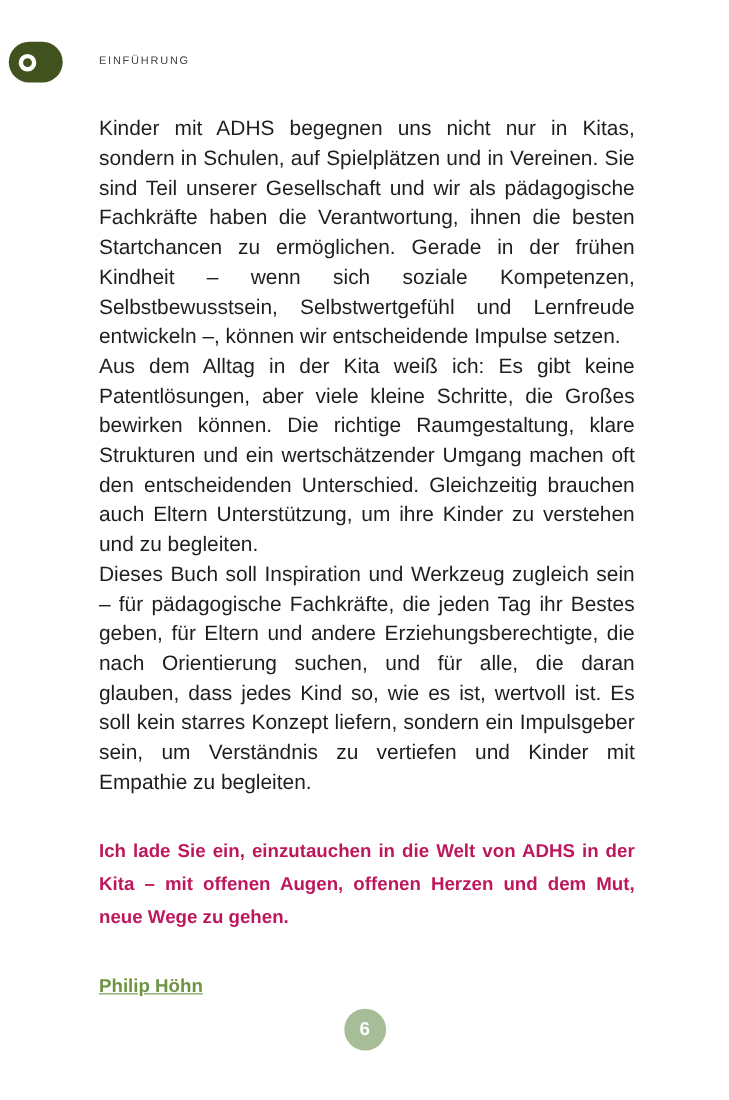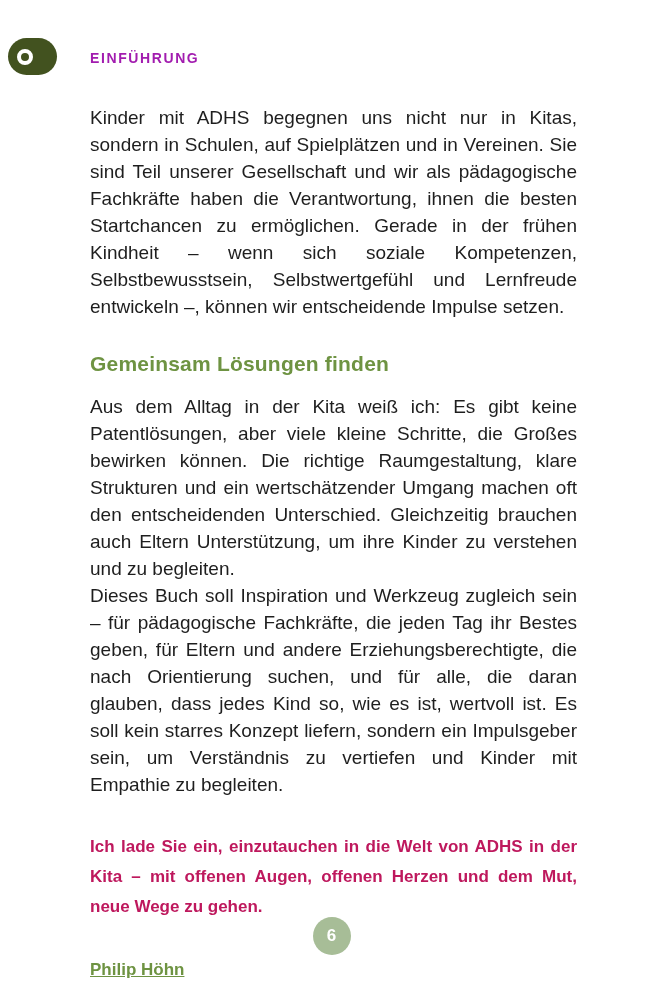--- a/index.html
+++ b/index.html
@@ -30,24 +30,24 @@
     border: 4px solid #ffffff;
     border-radius: 50%;
     background: #42521f;
     margin-left: 9px;
   }
   
   .kicker {
     position: absolute;
     left: 90px;
     top: 50px;
-    font-size: 14px;
-    font-weight: bold;
+    font-size: 10px;
+    font-weight: normal;
     letter-spacing: 1.6px;
-    color: #a21caf;
+    color: #404040;
   }
   
   .content {
     position: absolute;
     left: 90px;
     top: 104px;
     width: 487px;
     color: #1e1e1e;
   }
   h2.section-heading {
@@ -108,21 +108,20 @@
     <div class="logo-ring"></div>
   </div>
 
   <div class="kicker">EINFÜHRUNG</div>
 
   <div class="content">
 
 
     <p class="body-par">Kinder mit ADHS begegnen uns nicht nur in Kitas, sondern in Schulen, auf Spielplätzen und in Vereinen. Sie sind Teil unserer Gesellschaft und wir als pädagogische Fachkräfte haben die Verantwortung, ihnen die besten Startchancen zu ermöglichen. Gerade in der frühen Kindheit – wenn sich soziale Kompetenzen, Selbstbewusstsein, Selbstwertgefühl und Lernfreude entwickeln –, können wir entscheidende Impulse setzen.</p>
 
-    <h2 class="section-heading second">Gemeinsam Lösungen finden</h2>
 
     <p class="body-par">Aus dem Alltag in der Kita weiß ich: Es gibt keine Patentlösungen, aber viele kleine Schritte, die Großes bewirken können. Die richtige Raumgestaltung, klare Strukturen und ein wertschätzender Umgang machen oft den entscheidenden Unterschied. Gleichzeitig brauchen auch Eltern Unterstützung, um ihre Kinder zu verstehen und zu begleiten.</p>
 
     <p class="body-par">Dieses Buch soll Inspiration und Werkzeug zugleich sein – für pädagogische Fachkräfte, die jeden Tag ihr Bestes geben, für Eltern und andere Erziehungsberechtigte, die nach Orientierung suchen, und für alle, die daran glauben, dass jedes Kind so, wie es ist, wertvoll ist. Es soll kein starres Konzept liefern, sondern ein Impulsgeber sein, um Verständnis zu vertiefen und Kinder mit Empathie zu begleiten.</p>
 
     <p class="closing">Ich lade Sie ein, einzutauchen in die Welt von ADHS in der Kita – mit offenen Augen, offenen Herzen und dem Mut, neue Wege zu gehen.</p>
 
     <p class="author">Philip Höhn</p>
 
   </div>

